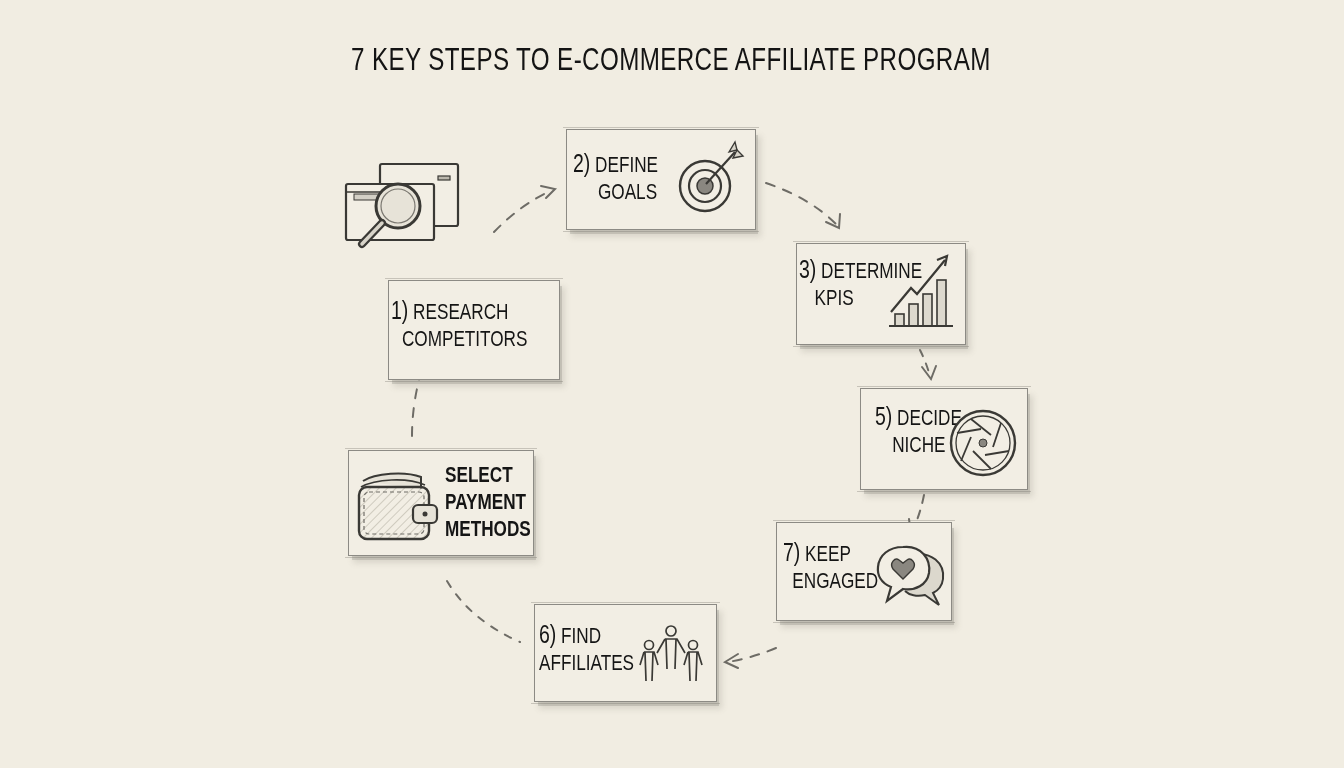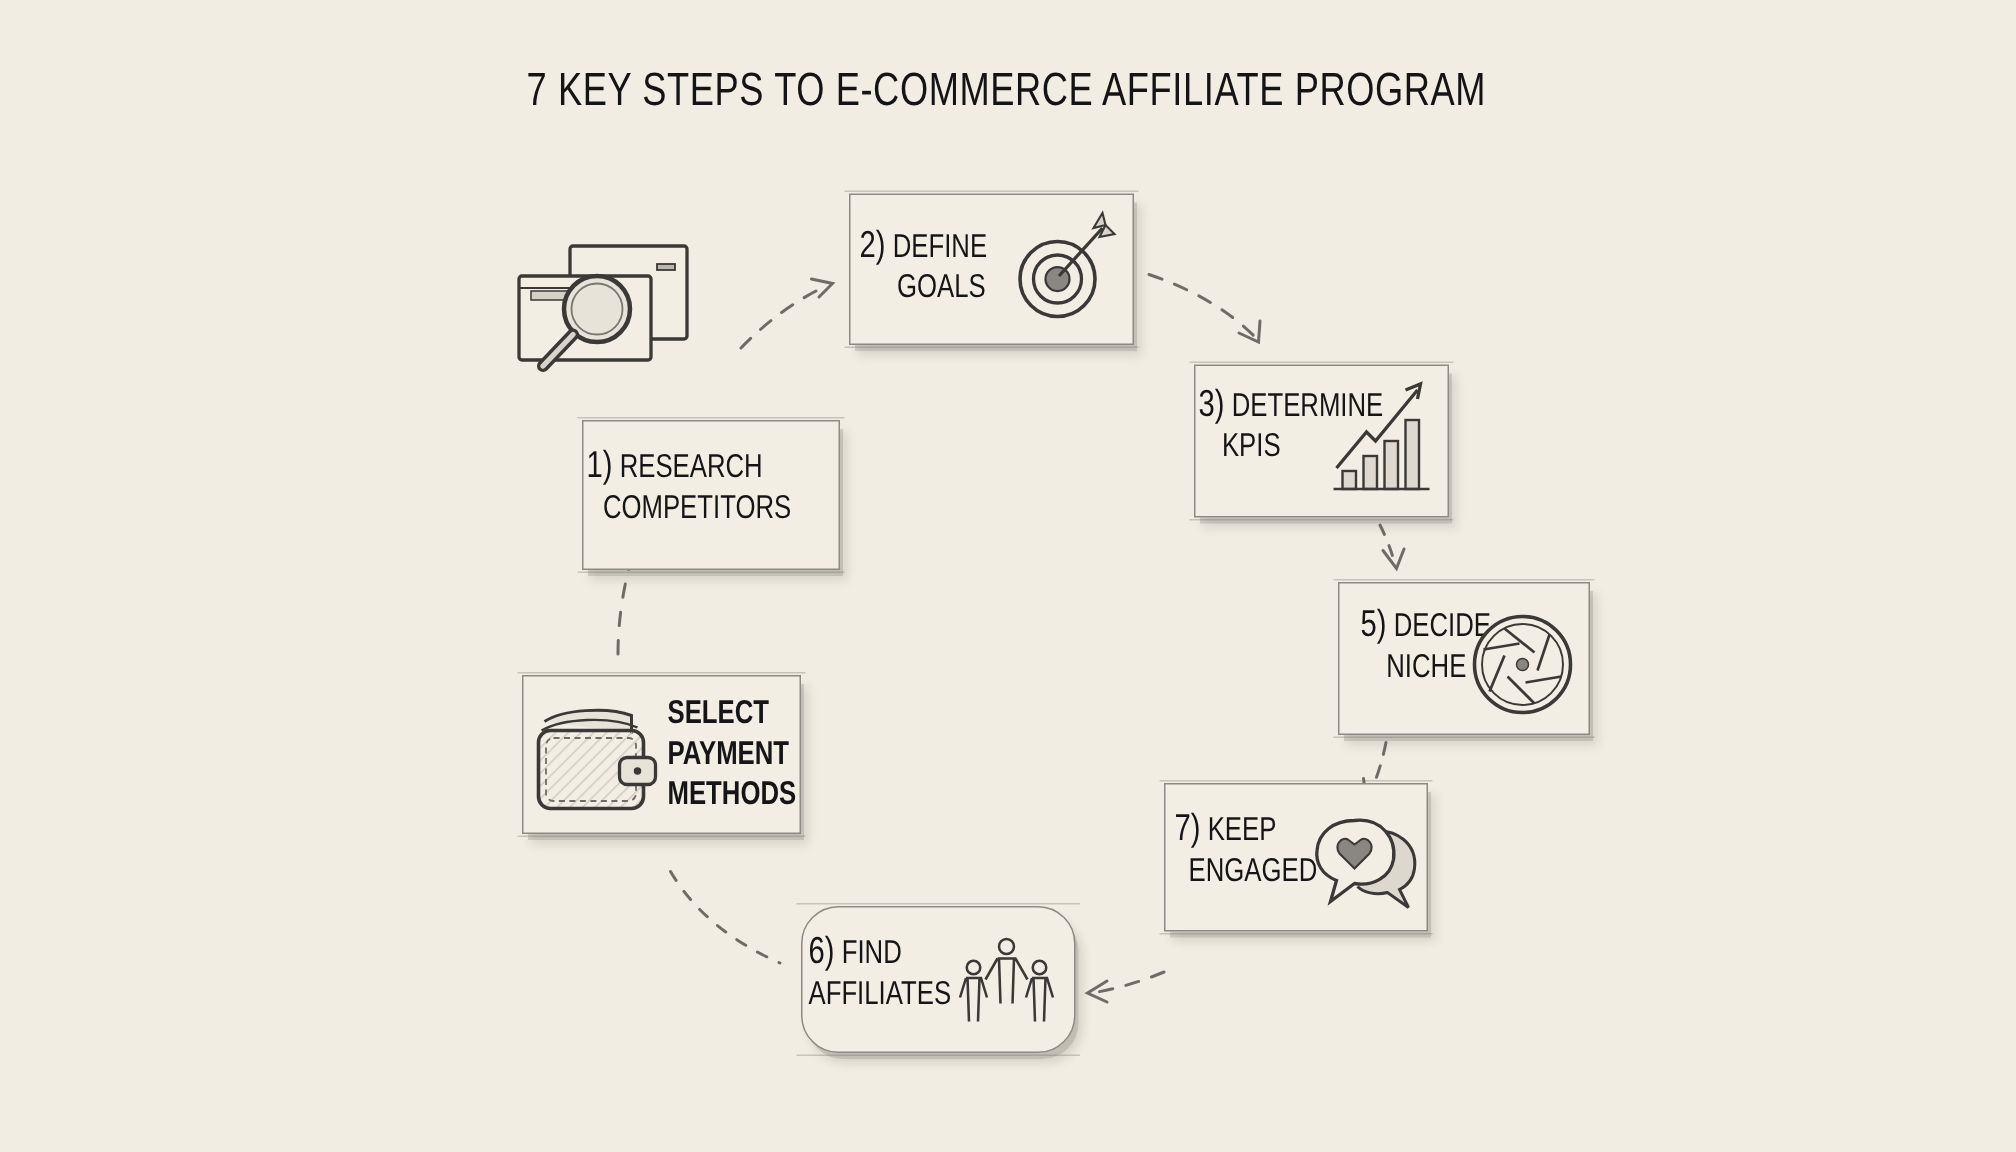--- a/index.html
+++ b/index.html
@@ -127,21 +127,21 @@
         <rect x="36" y="44" width="9" height="32"></rect>
         <rect x="50" y="30" width="9" height="46"></rect>
       </g>
       <line x1="2" y1="76" x2="66" y2="76" stroke="#3a3935" stroke-width="1.8"></line>
       <path d="M4 62 L24 38 L30 44 L58 10" fill="none" stroke="#3a3935" stroke-width="2.2"></path>
       <path d="M50 10 L60 6 L58 16" fill="none" stroke="#3a3935" stroke-width="2.2"></path>
     </svg>
   </div>
 </div>
 
-<div class="card" style="left:892px;top:388px;width:166px;height:100px;">
+<div class="card" style="left:860px;top:388px;width:166px;height:100px;">
   <div class="label" style="left:14px;top:14px;">
     <span class="num">5)</span>
     <span>DECIDE</span><br>
     <span style="padding-left:22px">NICHE</span>
   </div>
   <div class="icon" style="left:86px;top:18px;">
     <svg width="72" height="72" viewBox="0 0 72 72">
       <circle cx="36" cy="36" r="32" fill="#f2eee4" stroke="#3a3935" stroke-width="2.4"></circle>
       <circle cx="36" cy="36" r="27" fill="none" stroke="#3a3935" stroke-width="1.3"></circle>
       <g stroke="#3a3935" stroke-width="1.8" fill="none">
@@ -165,21 +165,21 @@
   </div>
   <div class="icon" style="left:96px;top:18px;">
     <svg width="76" height="72" viewBox="0 0 76 72">
       <path d="M40 14 C58 10 72 22 70 38 C69 46 64 50 60 52 L66 64 L52 54 C44 56 36 54 32 50" fill="#dcd8cd" stroke="#3a3935" stroke-width="2"></path>
       <path d="M30 6 C48 4 58 18 56 32 C54 44 42 50 30 48 L14 60 L18 46 C8 42 4 34 5 26 C6 14 16 6 30 6 Z" fill="#f2eee4" stroke="#3a3935" stroke-width="2.2"></path>
       <path d="M30 38 L20 28 C16 22 22 16 26 19 L30 22 L34 19 C38 16 44 22 40 28 Z" fill="#8a8780" stroke="#3a3935" stroke-width="1.4"></path>
     </svg>
   </div>
 </div>
 
-<div class="card" style="left:534px;top:604px;width:181px;height:96px;border-radius:25px;">
+<div class="card" style="left:534px;top:604px;width:181px;height:96px;">
   <div class="label" style="left:4px;top:16px;">
     <span class="num">6)</span>
     <span>FIND</span><br>
     <span>AFFILIATES</span>
   </div>
   <div class="icon" style="left:100px;top:18px;">
     <svg width="72" height="68" viewBox="0 0 72 68">
       <g fill="#f2eee4" stroke="#3a3935" stroke-width="1.7">
         <circle cx="36" cy="8" r="5"></circle>
         <path d="M30 16 L42 16 L50 30 M30 16 L22 30 M31 16 L32 46 M41 16 L40 46"></path>

